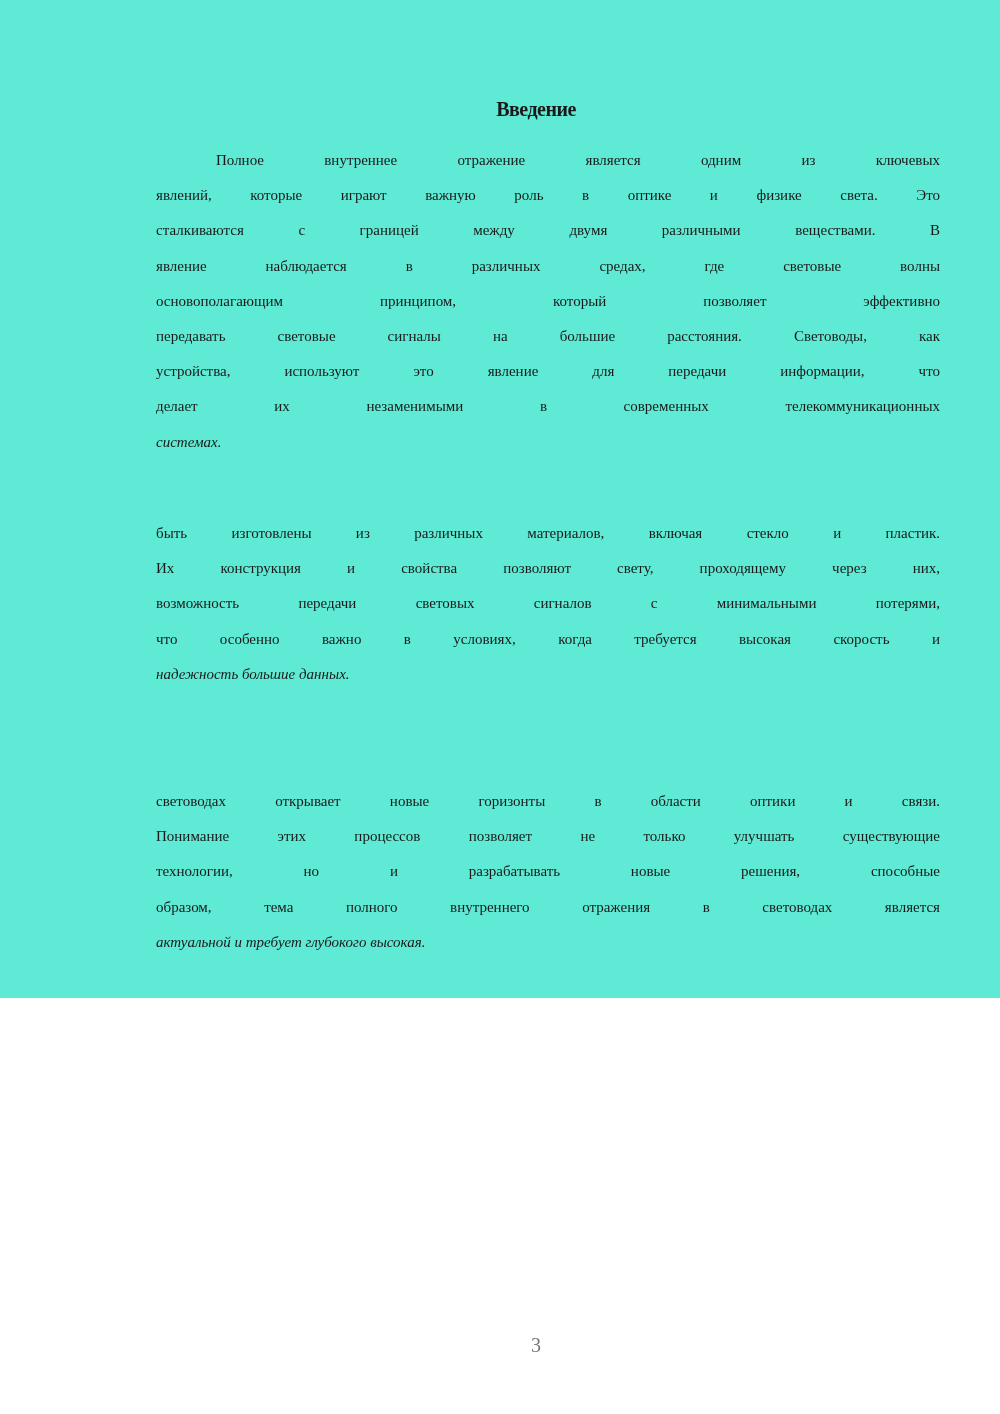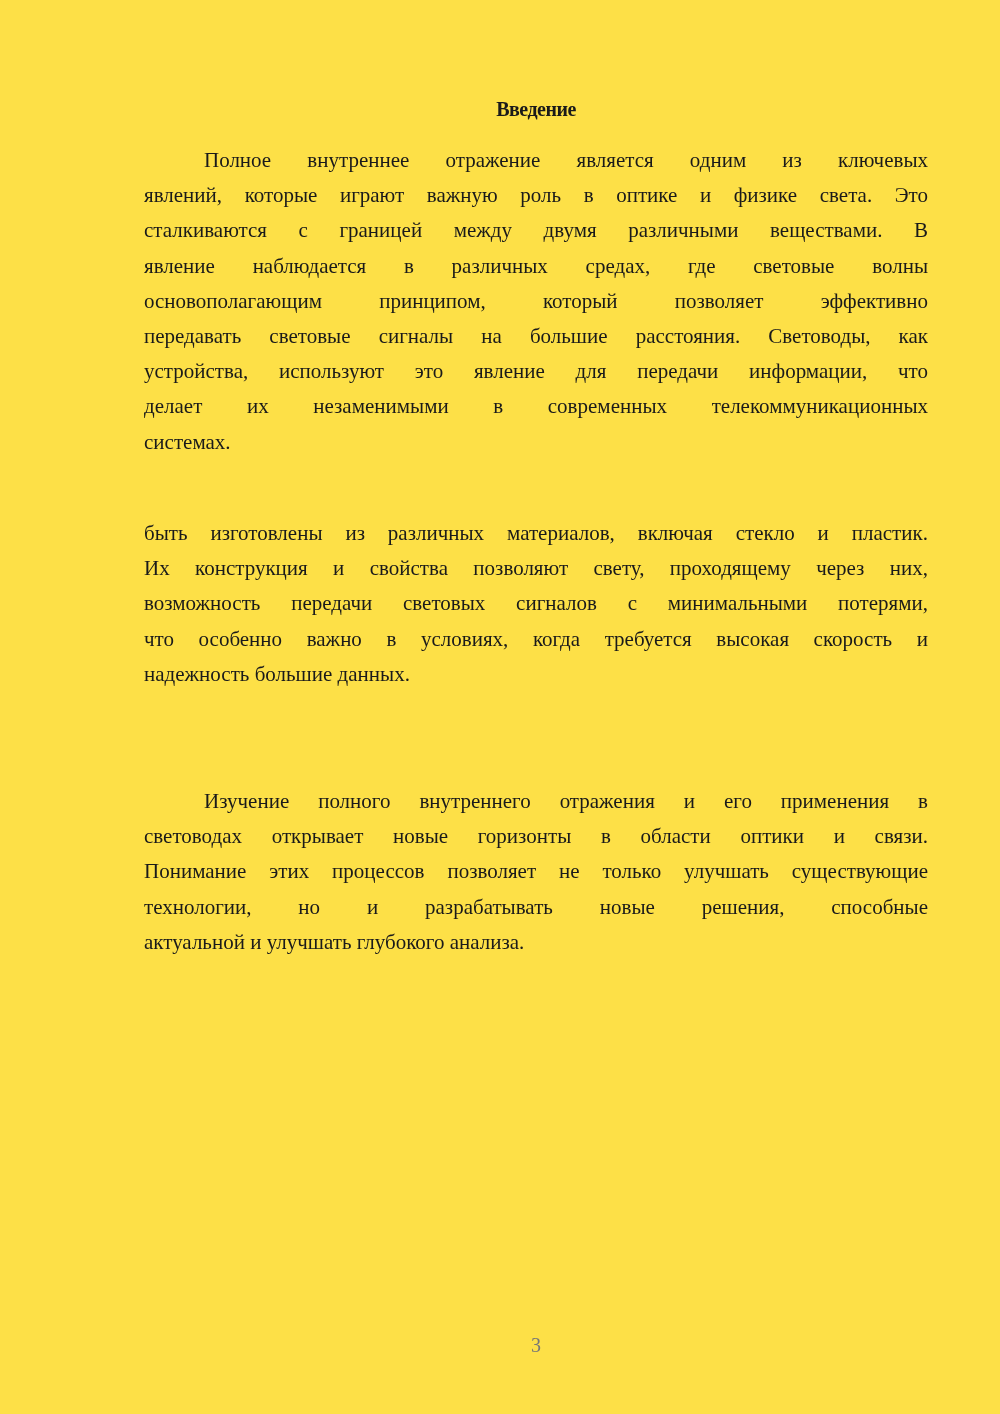--- a/index.html
+++ b/index.html
@@ -12,53 +12,54 @@
     height: 1414px;
     position: relative;
     overflow: hidden;
     font-family: "Liberation Serif", "DejaVu Serif", serif;
     color: #1a1a1a;
   }
   .page {
     position: absolute;
     left: 0; top: 0;
     width: 1000px;
-    height: 1414px;
-    background: #fde047;
+    height: 998px;
+    background: #5eead4;
   }
   .title {
     position: absolute;
     top: 98px;
     left: 0;
     width: 1072px;
     text-align: center;
     font-weight: bold;
     font-size: 20px;
     letter-spacing: -0.5px;
     color: #1a1a1a;
   }
   .para {
     position: absolute;
-    left: 144px;
+    left: 156px;
     width: 784px;
-    font-size: 21px;
+    font-size: 15px;
     line-height: 35.2px;
   }
   .line {
     display: block;
     height: 35.2px;
     white-space: nowrap;
     text-align: justify;
     text-align-last: justify;
   }
   .line.indent {
     padding-left: 60px;
   }
   .line.last {
     text-align-last: left;
+    font-style: italic;
   }
   #p1 { top: 143px; }
   #p2 { top: 516px; }
   #p3 { top: 784px; }
   .page-number {
     position: absolute;
     top: 1334px;
     left: 0;
     width: 1072px;
     text-align: center;
@@ -87,22 +88,22 @@
 
   <div class="para" id="p2">
     <span class="line">быть изготовлены из различных материалов, включая стекло и пластик.</span>
     <span class="line">Их конструкция и свойства позволяют свету, проходящему через них,</span>
     <span class="line">возможность передачи световых сигналов с минимальными потерями,</span>
     <span class="line">что особенно важно в условиях, когда требуется высокая скорость и</span>
     <span class="line last">надежность большие данных.</span>
   </div>
 
   <div class="para" id="p3">
-    <span class="line indent">Изучение полного внутреннего отражения и его применения в</span>
     <span class="line">световодах открывает новые горизонты в области оптики и связи.</span>
     <span class="line">Понимание этих процессов позволяет не только улучшать существующие</span>
     <span class="line">технологии, но и разрабатывать новые решения, способные</span>
-    <span class="line last">актуальной и улучшать глубокого анализа.</span>
+    <span class="line">образом, тема полного внутреннего отражения в световодах является</span>
+    <span class="line last">актуальной и требует глубокого высокая.</span>
   </div>
 
   <div class="page-number">3</div>
 
 </div>
 
 </body></html>

